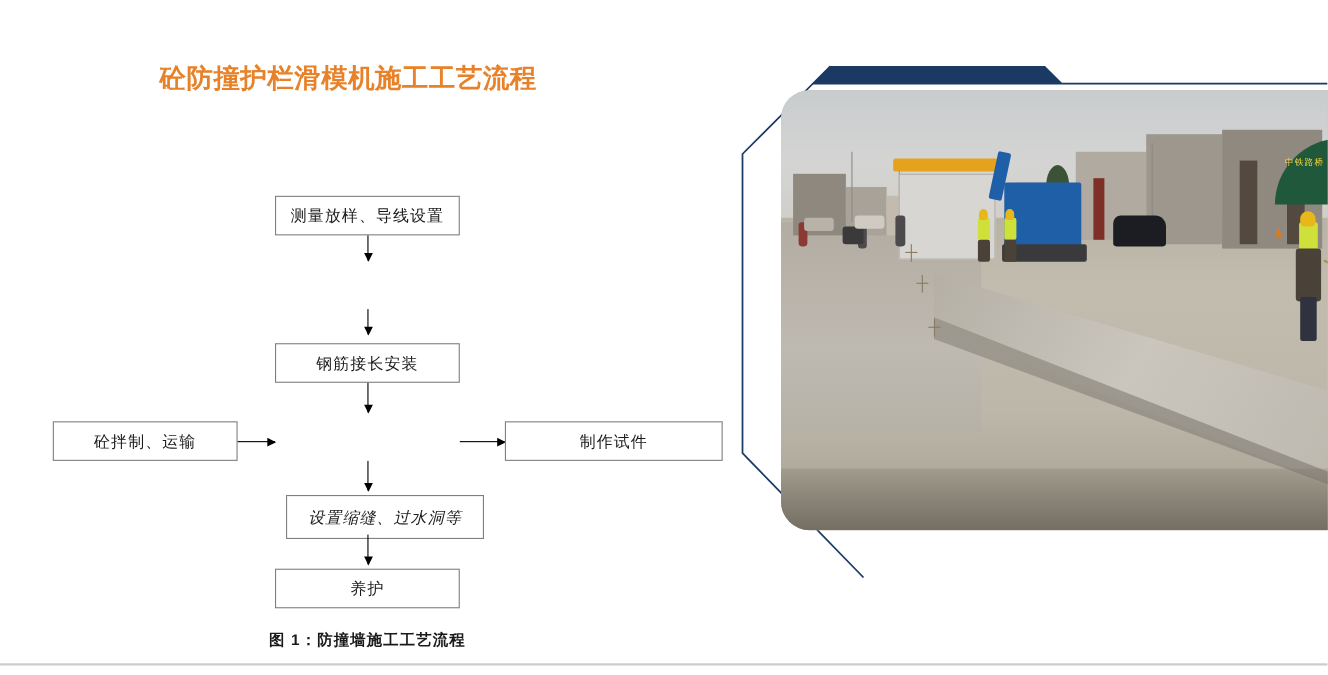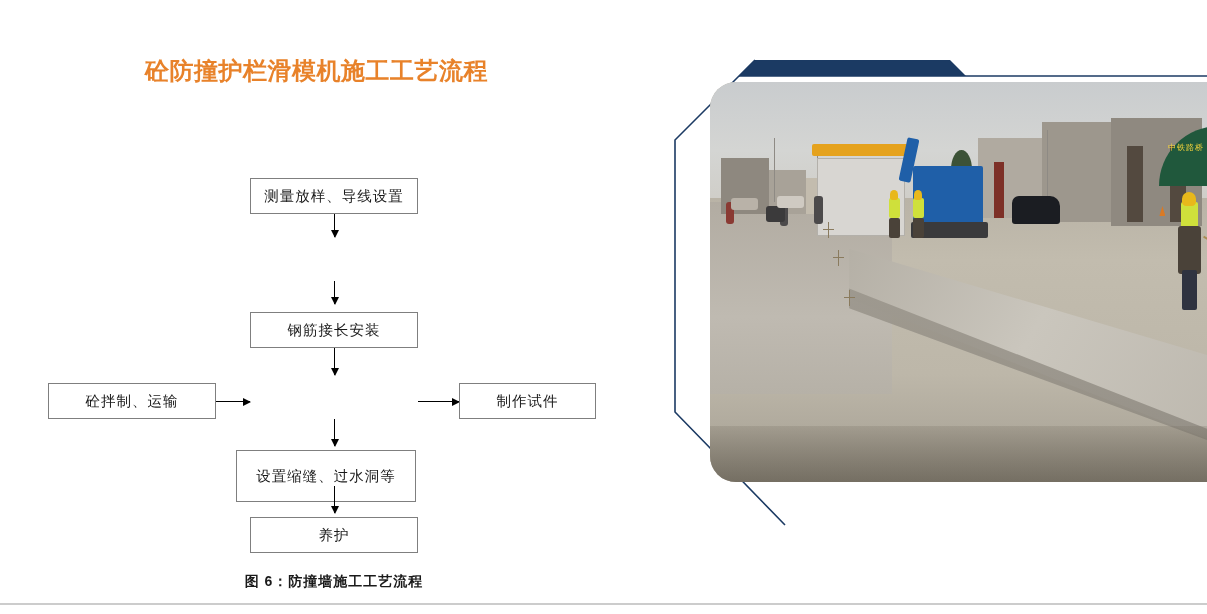--- a/index.html
+++ b/index.html
@@ -248,36 +248,36 @@
   </div>
   <div class="flow-arrow-v" style="left:334px; top:315px; height:27px;"></div>
 
   <div class="flow-box" style="left:48px; top:350px; width:168px; height:36px;">
     <span>砼拌制、运输</span>
   </div>
   <div class="flow-arrow-h" style="left:216px; top:368px; width:34px;"></div>
 
 
   <div class="flow-arrow-h" style="left:418px; top:368px; width:41px;"></div>
-  <div class="flow-box" style="left:459px; top:350px; width:137px; height:36px;">
+  <div class="flow-box" style="left:459px; top:350px; width:198px; height:36px;">
     <span>制作试件</span>
   </div>
 
   <div class="flow-arrow-v" style="left:334px; top:386px; height:27px;"></div>
 
-  <div class="flow-box" style="left:236px; top:417px; width:180px; height:52px;">
+  <div class="flow-box" style="left:260px; top:417px; width:180px; height:40px;font-style:italic;">
     <span>设置缩缝、过水洞等</span>
   </div>
   <div class="flow-arrow-v" style="left:334px; top:453px; height:27px;"></div>
 
   <div class="flow-box" style="left:250px; top:484px; width:168px; height:36px;">
     <span>养护</span>
   </div>
 
-  <div id="flow-caption">图 6：防撞墙施工工艺流程</div>
+  <div id="flow-caption">图 1：防撞墙施工工艺流程</div>
 </div>
 
 <div id="photo-panel">
 
   <svg id="frame-deco" viewBox="0 0 547 500">
     <polygon points="95,20 290,20 306,36 79,36" fill="#1B3A63"></polygon>
     <path d="M 95,20 L 15,100 L 15,372 L 125,485" fill="none" stroke="#1B3A63" stroke-width="1.6"></path>
     <path d="M 79,36 L 547,36" fill="none" stroke="#1B3A63" stroke-width="1.6"></path>
   </svg>
 

